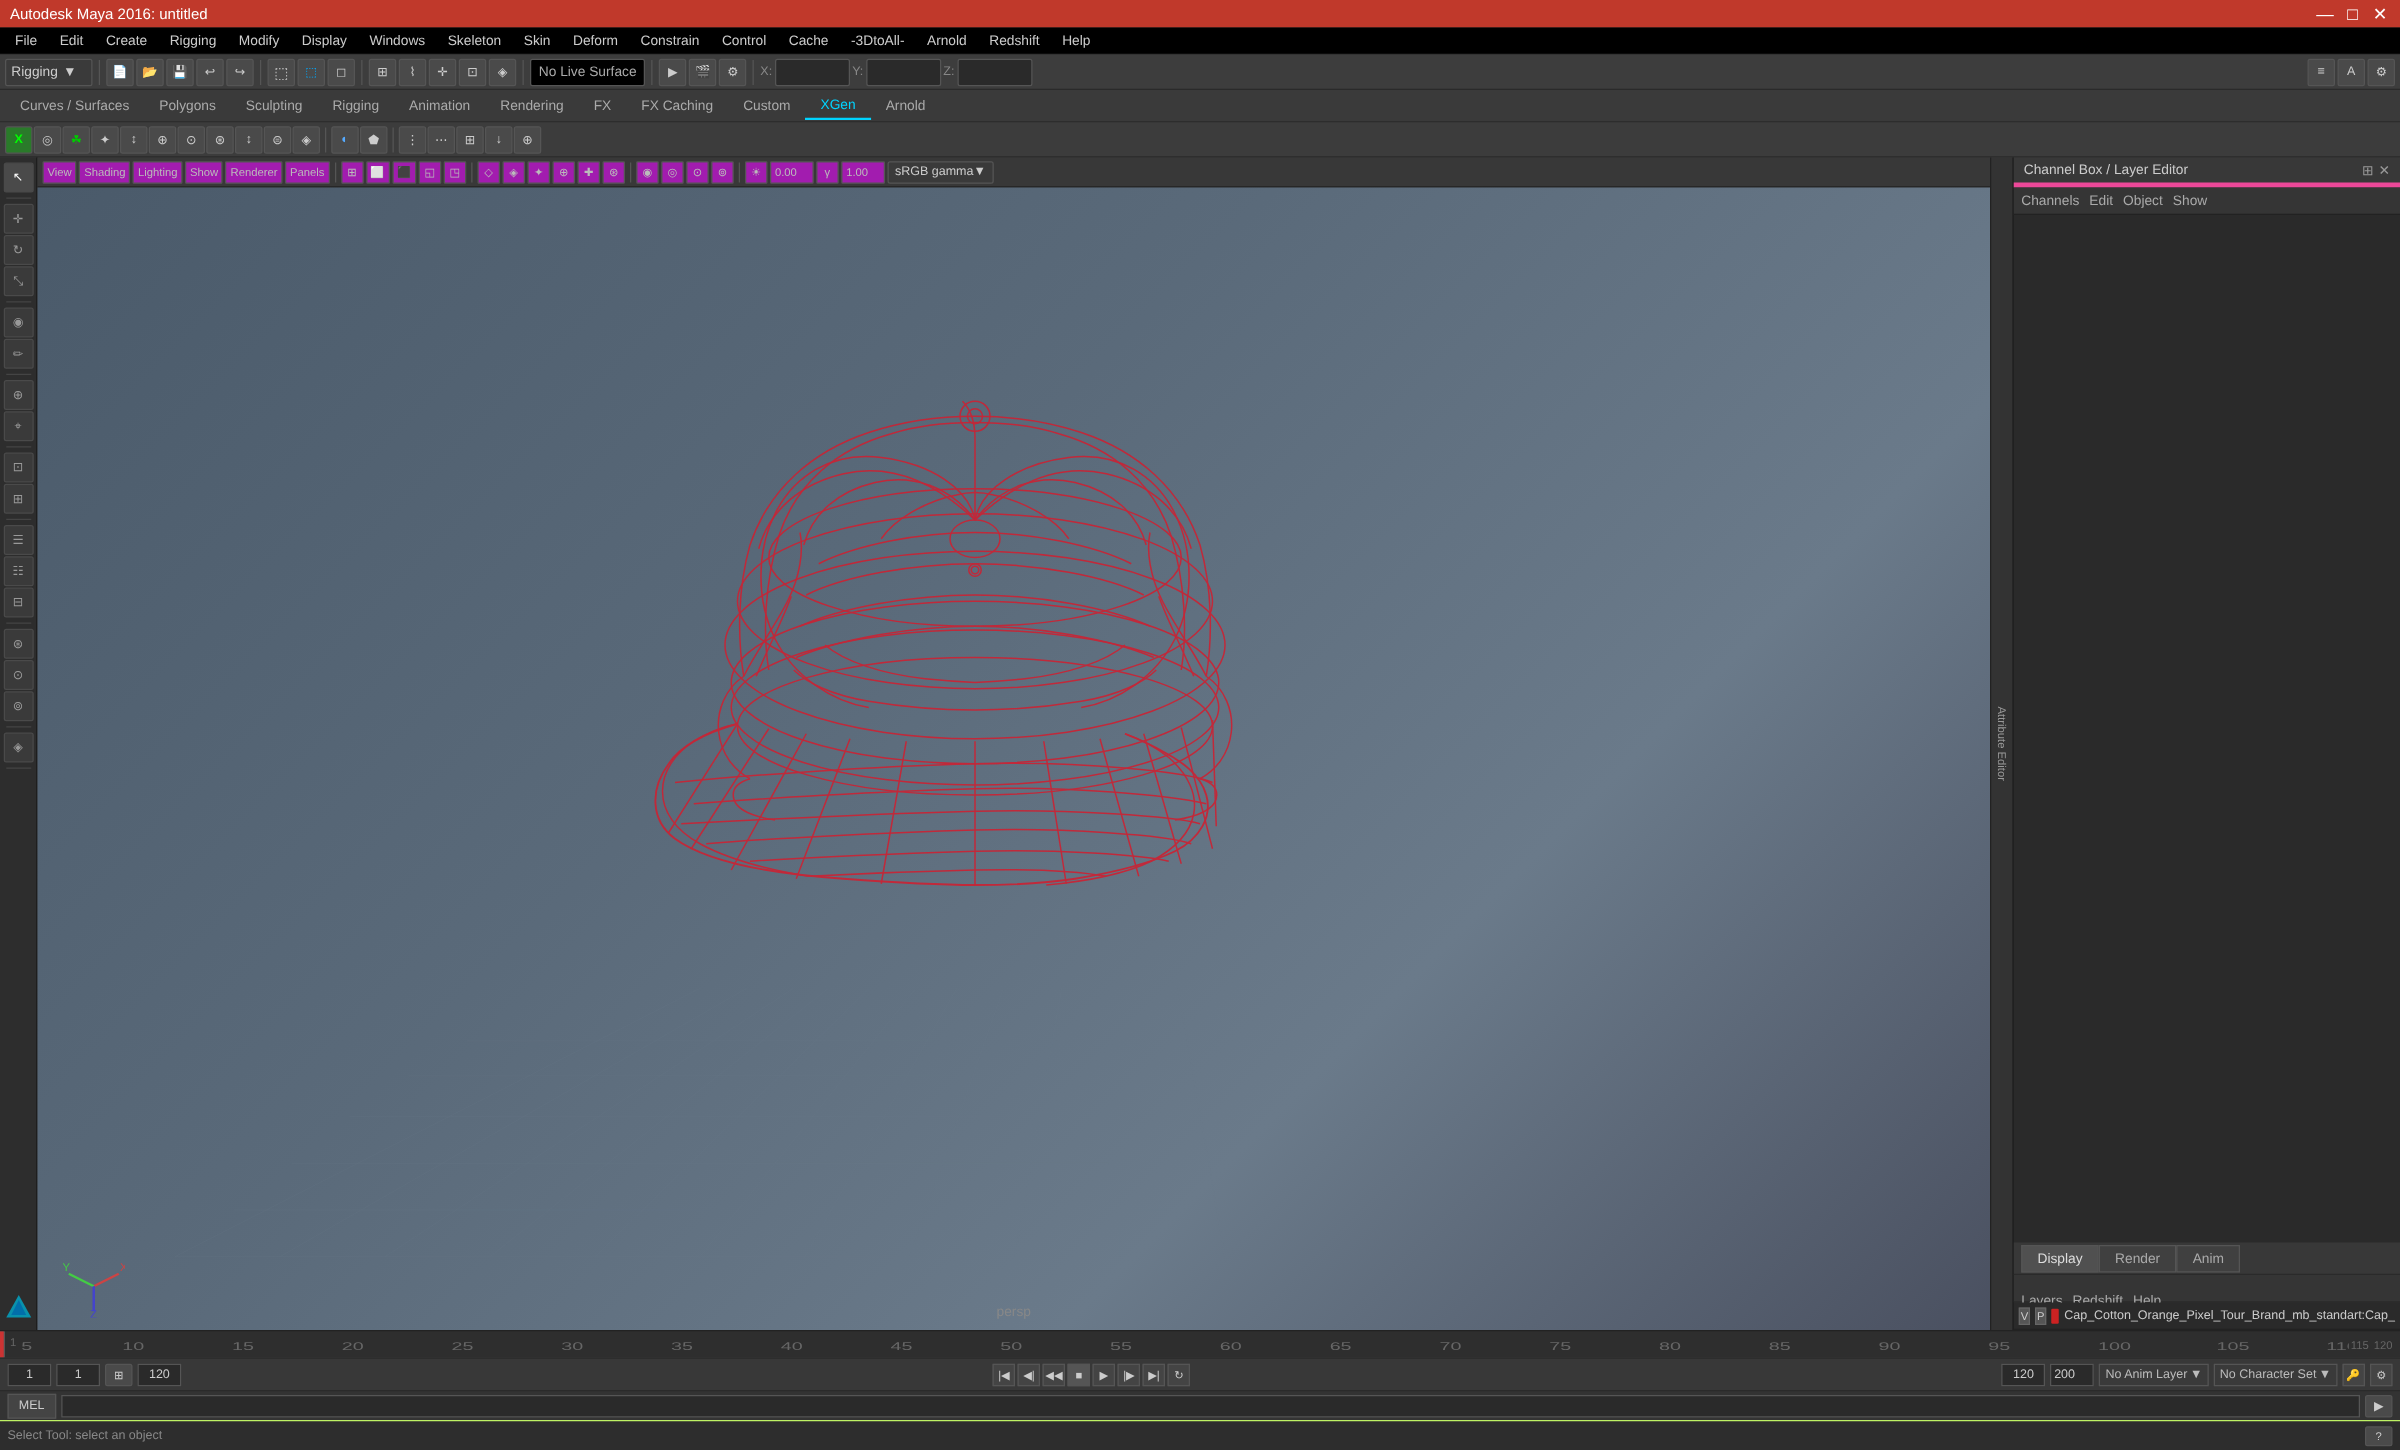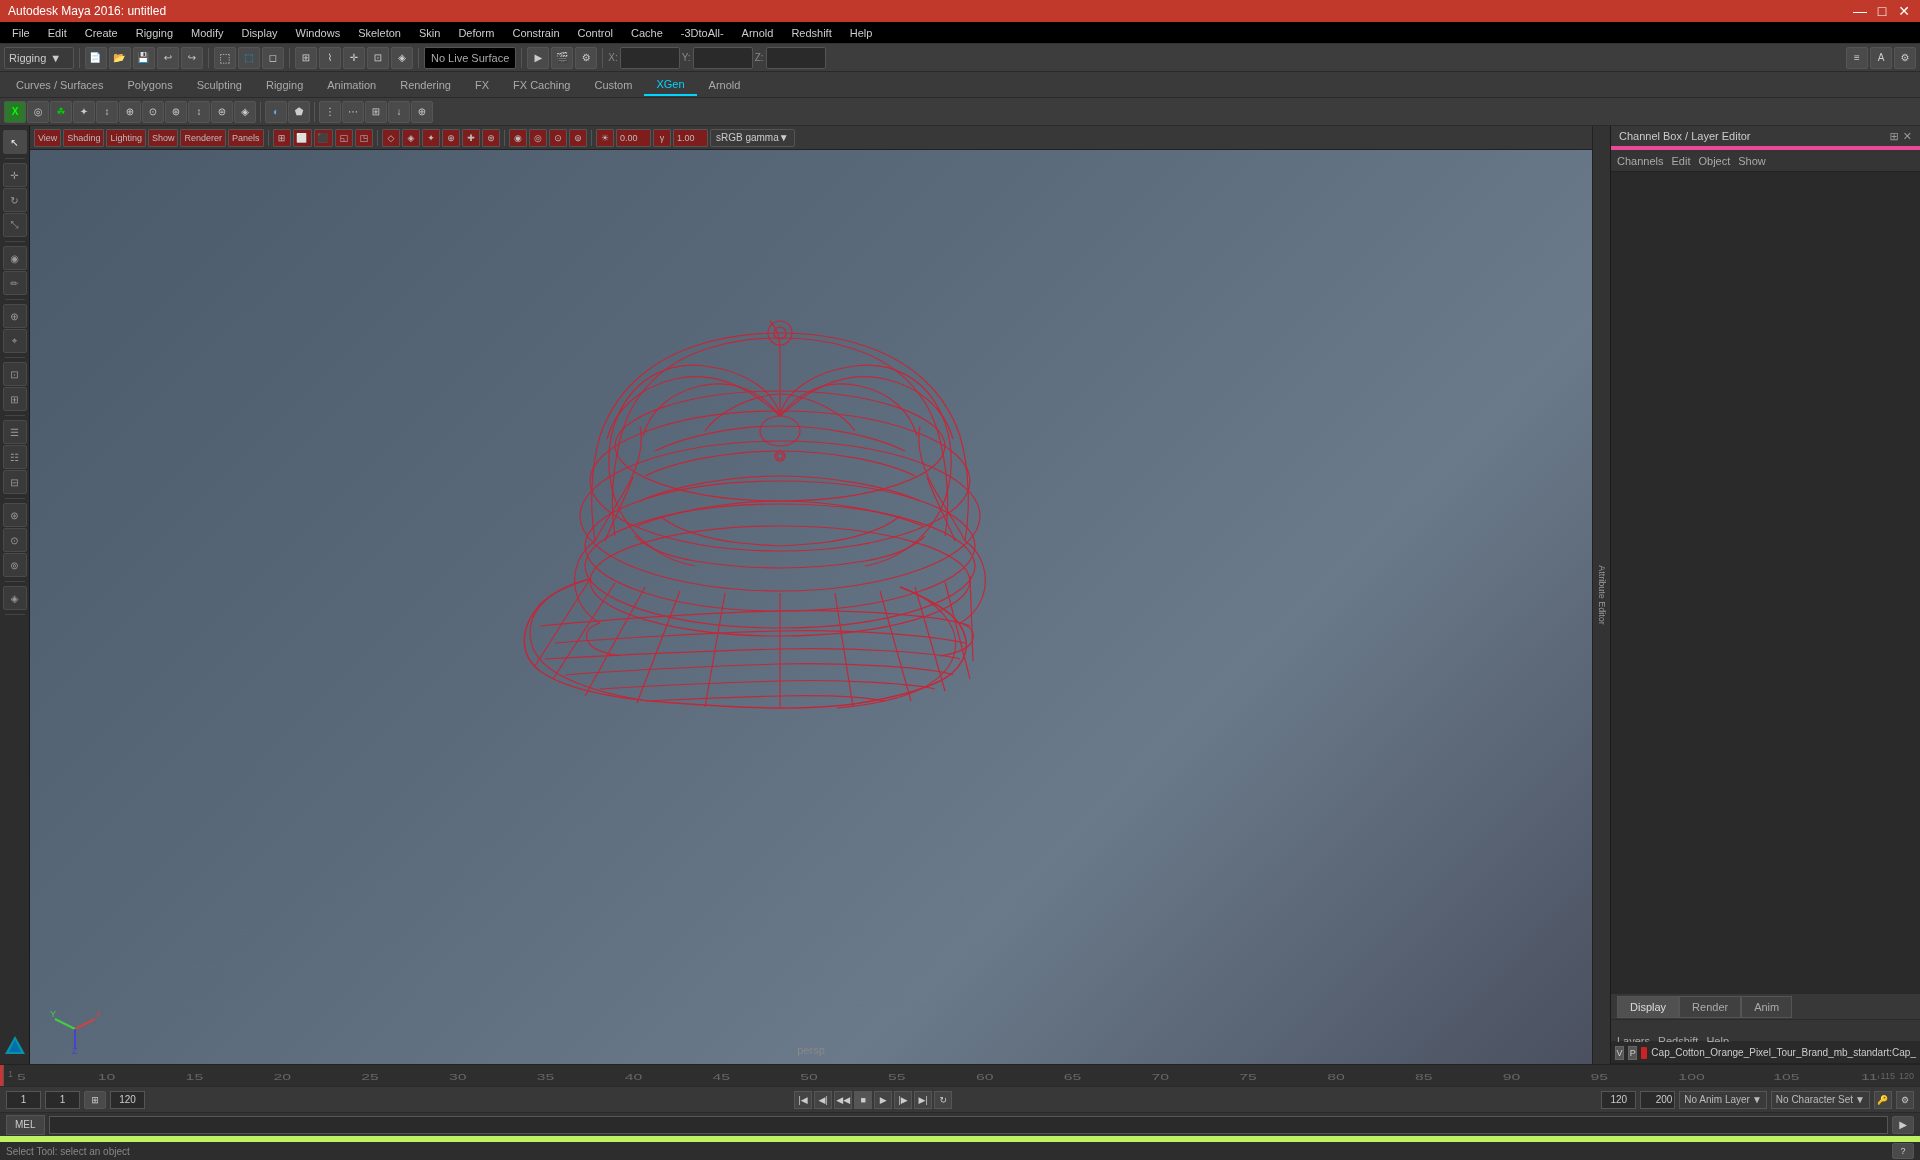--- a/index.html
+++ b/index.html
@@ -156,21 +156,21 @@
       display: flex;
       align-items: center;
       padding: 0 4px;
       gap: 2px;
       border-bottom: 1px solid #222;
     }
     .vp-btn {
       height: 18px;
       min-width: 18px;
       padding: 0 3px;
-      background: #7f1d1d;
+      background: #a21caf;
       border: 1px solid #555;
       border-radius: 1px;
       display: flex;
       align-items: center;
       justify-content: center;
       cursor: pointer;
       font-size: 9px;
       color: #bbb;
     }
     .vp-separator { width: 1px; height: 16px; background: #555; margin: 0 2px; }
@@ -342,21 +342,21 @@
       padding: 0 4px;
     }
     
     
     #status-bar {
       height: 24px;
       background: #2d2d2d;
       display: flex;
       align-items: center;
       padding: 0 6px;
-      border-top: 6px solid #bef264;
+      border-top: 1px solid #bef264;
       font-size: 10px;
       color: #888;
     }
     .anim-ctrl-btn {
       width: 18px;
       height: 18px;
       background: #444;
       border: 1px solid #555;
       display: flex;
       align-items: center;
@@ -902,21 +902,21 @@
         <div class="anim-ctrl-btn">◀|</div>
         <div class="anim-ctrl-btn">◀◀</div>
         <div class="anim-ctrl-btn" style="background:#555;">■</div>
         <div class="anim-ctrl-btn">▶</div>
         <div class="anim-ctrl-btn">|▶</div>
         <div class="anim-ctrl-btn">▶|</div>
         <div class="anim-ctrl-btn">↻</div>
       </div>
 
       <input type="text" class="range-input" value="120" style="width: 35px; height: 18px; background: rgb(42, 42, 42); border: 1px solid rgb(85, 85, 85); color: rgb(204, 204, 204); font-size: 10px; text-align: center;">
-      <input type="text" class="range-input" value="200" style="width: 35px; height: 18px; background: rgb(42, 42, 42); border: 1px solid rgb(85, 85, 85); color: rgb(204, 204, 204); font-size: 10px; text-align: right;">
+      <input type="text" class="range-input" value="200" style="width: 35px; height: 18px; background: rgb(42, 42, 42); border: 1px solid rgb(85, 85, 85); color: rgb(204, 204, 204); font-size: 10px; text-align: left;">
 
       <div class="bottom-dropdown">
         <span>No Anim Layer</span>
         <span> ▼</span>
       </div>
 
       <div class="bottom-dropdown">
         <span>No Character Set</span>
         <span> ▼</span>
       </div>

